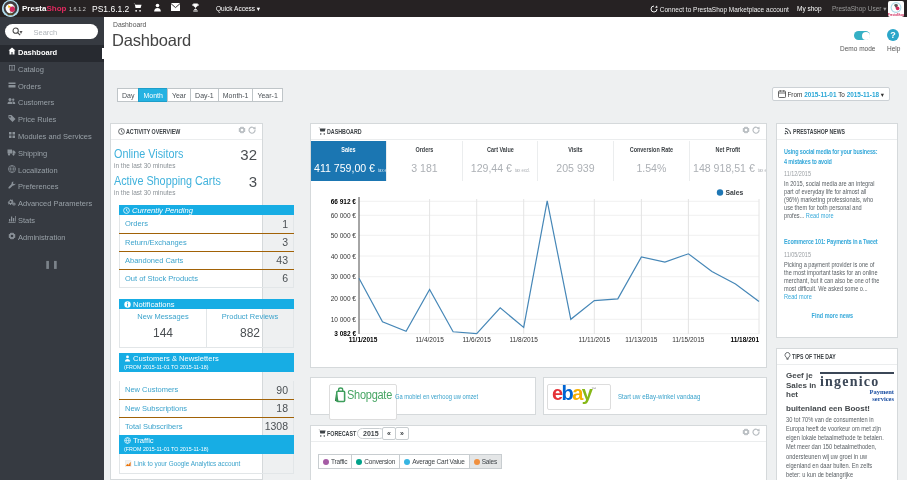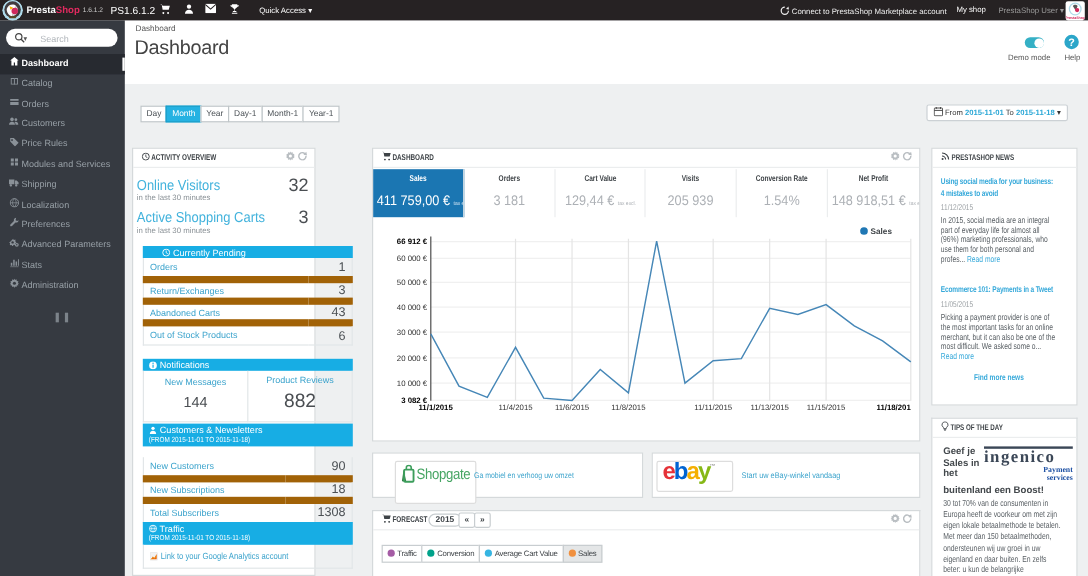--- a/index.html
+++ b/index.html
@@ -56,21 +56,21 @@
 .phead { height:16px; line-height:16px; border-bottom:1px solid #ebedee; font-size:7px; font-weight:bold; color:#3e4347; padding-left:7px; position:relative; white-space:nowrap; }
 .phead .ptxt { display:inline-block; transform:scaleX(0.76); transform-origin:0 50%; letter-spacing:0; }
 .phead .pico { margin-right:1px; font-weight:normal; }
 .ptools { position:absolute; right:6px; top:0px; color:#b9bec2; font-size:8px; }
 
 
 .cbar { background:#17ade4; color:#fff; font-size:7.6px; padding:2px 6px; }
 .cbar .sub { font-size:6.2px; display:block; margin-top:0px; transform:scaleX(0.86); transform-origin:0 50%; white-space:nowrap; }
 
 table.rows { border-collapse:collapse; border:1px solid #e2e6e8; border-top:none; }
-table.rows td { border-top:6px solid #a16207; font-size:7.5px; padding:0 5px; height:18.1px; }
+table.rows td { border-top:1px solid #a16207; font-size:7.5px; padding:0 5px; height:18.1px; }
 table.rows tr:first-child td { border-top:none; }
 table.rows td.lbl { color:#3ba3cc; }
 table.rows td.val { text-align:right; color:#4b5054; font-size:10.5px; }
 
 
 .cyan { color:#3ba3cc; }
 .cond90 { transform:scaleX(0.9); transform-origin:0 50%; white-space:nowrap; }
 
 
 .kpi { flex:0 0 16.6667%; width:16.6667%; overflow:hidden; border-right:1px solid #ebedee; text-align:center; padding-top:5px; }
@@ -233,21 +233,21 @@
           <path fill="none" stroke="#b9bec2" stroke-width="2.4" d="M13.5 6a6 6 0 1 0 .5 2"></path>
           <path fill="#b9bec2" d="M14.5 1l1.2 6-6-1.2z"></path>
         </svg></span></div>
   <div class="abs cond90" style="left:3px; top:23px; font-size:12px; color:#41b2dc;">Online Visitors</div>
   <div class="abs" style="right:5px; top:22px; font-size:15px; color:#4a4e52;">32</div>
   <div class="abs" style="left:3px; top:38px; font-size:6.5px; color:#8a9196;">in the last 30 minutes</div>
   <div class="abs cond90" style="left:3px; top:50px; font-size:12px; color:#41b2dc;">Active Shopping Carts</div>
   <div class="abs" style="right:5px; top:49px; font-size:15px; color:#4a4e52;">3</div>
   <div class="abs" style="left:3px; top:65px; font-size:6.5px; color:#8a9196;">in the last 30 minutes</div>
 
-  <div class="abs cbar" style="left:8px; top:81px; width:175px; height:10px; line-height:6px; padding:2px 16px;"><svg width="7" height="7" viewBox="0 0 16 16" style="vertical-align:-1px">
+  <div class="abs cbar" style="left:8px; top:81px; width:175px; height:10px; line-height:6px; padding:2px 4px;font-style:italic;"><svg width="7" height="7" viewBox="0 0 16 16" style="vertical-align:-1px">
         <circle cx="8" cy="8" r="6.6" fill="none" stroke="#fff" stroke-width="1.8"></circle>
         <path d="M8 4v4.3l3 1.8" fill="none" stroke="#fff" stroke-width="1.6"></path>
       </svg> Currently Pending</div>
   <table class="rows abs" style="left:8px; top:91px; width:175px;">
     <tbody>
         <tr>
           <td class="lbl">Orders</td>
           <td class="val">1</td>
         </tr>
     <tr>
@@ -272,21 +272,21 @@
       </svg> Notifications</div>
   <table class="abs" style="left:8px; top:185px; width:175px; border-collapse:collapse;">
     <tbody>
         <tr>
       <td style="width:50%; border:1px solid #e2e6e8; border-top:none; text-align:center; padding:3px 0 1px;">
             <div style="font-size:7.5px; color:#3ba3cc;">New Messages</div>
             <div style="font-size:12px; color:#4a4e52; padding:5px 0 6px;">144</div>
           </td>
       <td style="width:50%; border:1px solid #e2e6e8; border-top:none; text-align:center; padding:3px 0 1px;">
             <div style="font-size:7.5px; color:#3ba3cc;">Product Reviews</div>
-            <div style="font-size:16px; color:#4a4e52; padding:5px 0 6px;">882</div>
+            <div style="font-size:12px; color:#4a4e52; padding:5px 0 6px;">882</div>
           </td>
     </tr>
   </tbody>
     </table>
 
   <div class="abs cbar" style="left:8px; top:229px; width:175px; height:19px; padding:2px 5px; line-height:8px;"><svg width="7" height="7" viewBox="0 0 16 16" style="vertical-align:-1px">
         <circle cx="8" cy="4.5" r="3.2" fill="#fff"></circle>
         <path fill="#fff" d="M2 15c0-4 3-6 6-6s6 2 6 6z"></path>
       </svg> Customers &amp; Newsletters<span class="sub">(FROM 2015-11-01 TO 2015-11-18)</span></div>
   <table class="rows abs" style="left:8px; top:257px; width:175px;">

